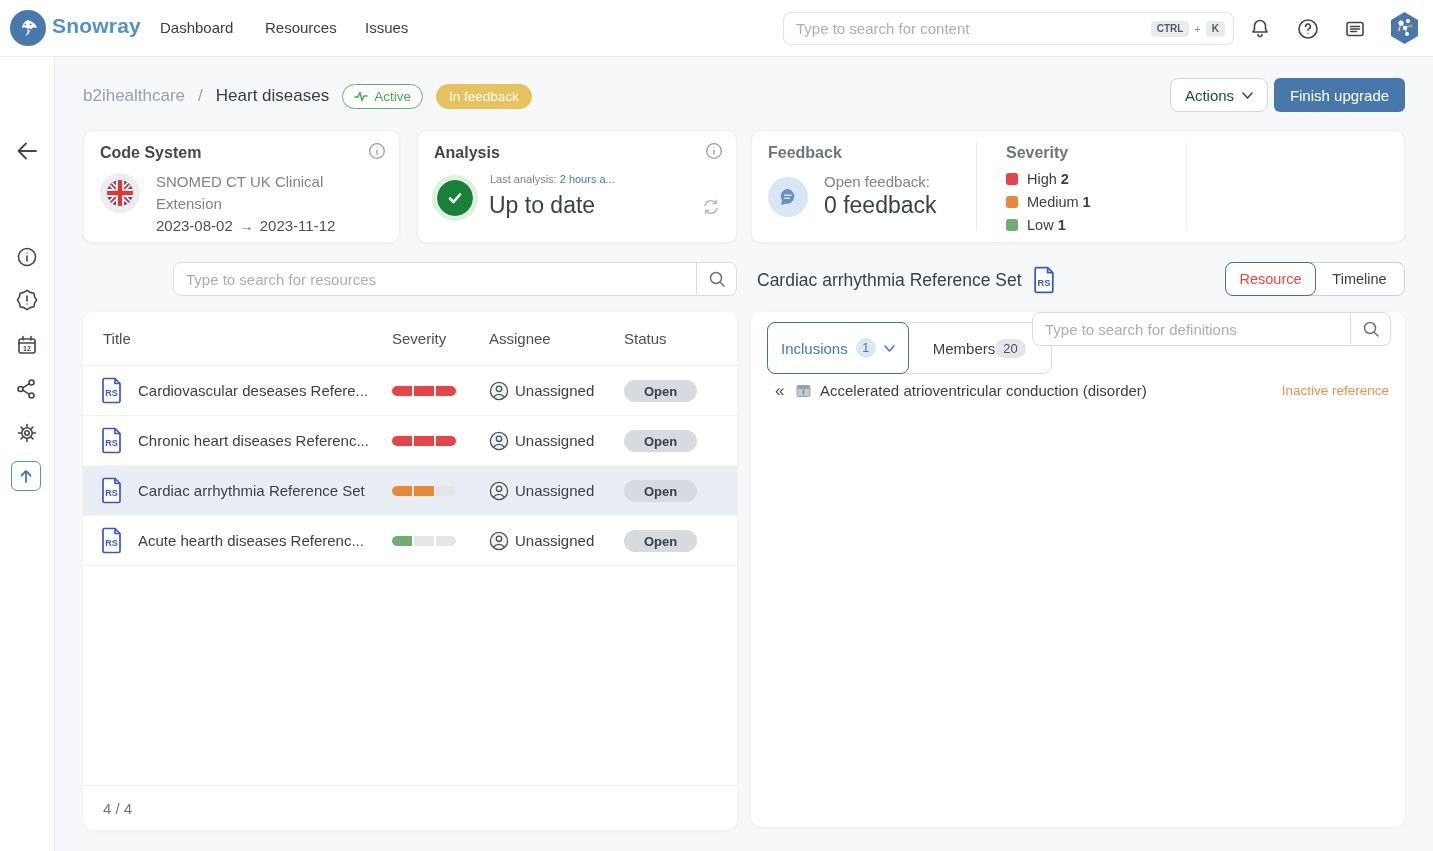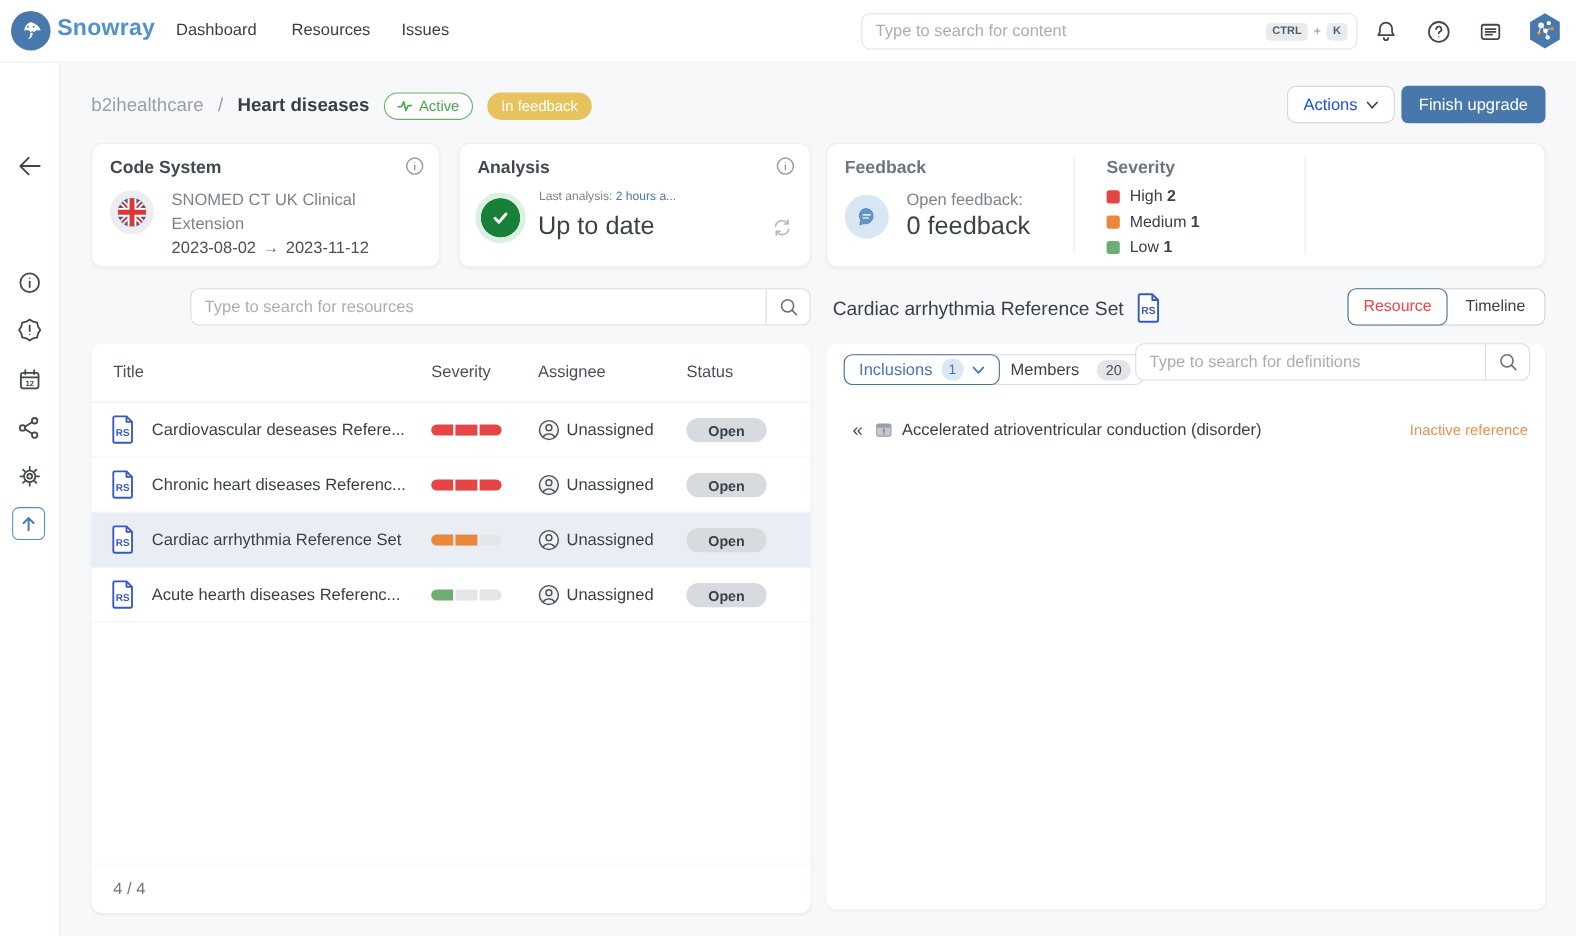--- a/index.html
+++ b/index.html
@@ -24,24 +24,24 @@
 .avatar{position:absolute;left:1388px;top:11px;width:33px;height:34px;cursor:pointer}
 
 
 .rail{position:absolute;top:57px;left:0;width:55px;height:794px;background:#fff;border-right:1px solid #e7e9ec;z-index:4}
 .rail-btn{position:absolute;left:12px;width:30px;height:30px;display:flex;align-items:center;justify-content:center;cursor:pointer}
 .rail-btn.active{border:1px solid #5191cc;border-radius:6px;left:11px;width:30px;height:30px}
 
 
 .page-head{position:absolute;left:83px;top:78px;height:36px;display:flex;align-items:center;gap:13px}
 .crumb-parent,.crumb-sep{font-size:17px;color:#99a0a8}
-.crumb-current{font-size:17px;color:#373e45;font-weight:700}
+.crumb-current{font-size:17px;color:#373e45;font-weight:400}
 .pill-active{display:flex;align-items:center;gap:6px;border:1px solid #63b268;color:#4aa551;font-size:13.5px;padding:4px 11px;border-radius:14px;background:#fff}
 .pill-upgrade{background:#e6c35c;color:#fff;font-size:13.5px;padding:5px 13px;border-radius:14px}
-.actions-btn{position:absolute;left:1170px;top:78px;width:98px;height:34px;background:#fff;border:1px solid #d3d7db;border-radius:8px;display:flex;align-items:center;justify-content:center;gap:8px;font-size:15px;color:#1d4ed8;cursor:pointer}
+.actions-btn{position:absolute;left:1170px;top:78px;width:98px;height:34px;background:#fff;border:1px solid #d3d7db;border-radius:8px;display:flex;align-items:center;justify-content:center;gap:8px;font-size:15px;color:#14532d;cursor:pointer}
 .finish-btn{position:absolute;left:1274px;top:78px;width:131px;height:34px;background:#4878ab;border:none;border-radius:6px;color:#fff;font-size:15px;font-family:inherit;cursor:pointer}
 
 
 .card{position:absolute;background:#fff;border:1px solid #eef0f2;border-radius:10px;box-shadow:0 1px 3px rgba(16,24,40,.05)}
 .card-cs{left:83px;top:130px;width:317px;height:113px}
 .card-an{left:417px;top:130px;width:320px;height:113px}
 .card-fb{left:751px;top:130px;width:654px;height:113px}
 .card-title{position:absolute;left:16px;top:13px;font-size:16px;font-weight:600;color:#414850}
 .card-title.gray{color:#6e757e}
 .info-btn{position:absolute;right:13px;top:11px;cursor:pointer}
@@ -90,25 +90,25 @@
 .r-asg{position:absolute;left:432px;line-height:50px;font-size:15px;color:#3a4148}
 .status-pill{position:absolute;left:541px;top:14px;width:73px;height:22px;background:#d7dade;border-radius:11px;font-size:13px;font-weight:600;color:#3a4148;display:flex;align-items:center;justify-content:center}
 .t-footer{position:absolute;left:0;right:0;bottom:0;height:45px;border-top:1px solid #edeef1;font-size:15px;color:#6e757e;line-height:45px;padding-left:20px;border-radius:0 0 10px 10px}
 
 
 .detail-title{position:absolute;left:757px;top:266px;display:flex;align-items:center;gap:11px;font-size:17.5px;color:#3a4148;font-weight:500}
 .view-toggle{position:absolute;left:1225px;top:262px;width:180px;height:34px;border:1px solid #ccd1d6;border-radius:8px;background:#fff;display:flex}
 .seg-btn{flex:1;display:flex;align-items:center;justify-content:center;font-size:14.5px;color:#3a4148;cursor:pointer}
 .seg-btn.selected{border:1px solid #49708f;border-radius:8px;margin:-1px;color:#ef4444;background:#fff}
 .detail-card{position:absolute;left:751px;top:312px;width:654px;height:515px;background:#fff;border-radius:10px;box-shadow:0 1px 3px rgba(16,24,40,.06)}
-.tab-group{position:absolute;left:16px;top:10px;height:28px;border:1px solid #d9dce0;border-radius:8px;display:flex;background:#fff}
+.tab-group{position:absolute;left:16px;top:10px;height:52px;border:1px solid #d9dce0;border-radius:8px;display:flex;background:#fff}
 .tab-inclusions{display:flex;align-items:center;gap:8px;padding:0 13px;border:1px solid #4a7096;border-radius:8px;margin:-1px;cursor:pointer;background:#fff}
 .tab-inclusions .lbl{font-size:15px;color:#4878ab}
 .badge-round{width:20px;height:20px;border-radius:50%;background:#dbe7f3;color:#4878ab;font-size:12.5px;display:flex;align-items:center;justify-content:center}
-.tab-members{display:flex;align-items:center;gap:16px;padding:0 11px;cursor:pointer}
+.tab-members{display:flex;align-items:center;gap:0;padding:0 25px;cursor:pointer}
 .tab-members .lbl{font-size:15px;color:#3a4148}
 .badge-pill{background:#e3e5e9;color:#49505a;font-size:13px;border-radius:10px;padding:2px 8px}
 .sb-def{left:281px;top:0;width:359px}
 .incl-row{position:absolute;left:0;right:0;top:64px;height:30px;cursor:pointer}
 .collapse-btn{position:absolute;left:24px;top:0;font-size:17px;color:#4a5157;line-height:30px;cursor:pointer}
 .concept-ic{position:absolute;left:45px;top:7px}
 .incl-label{position:absolute;left:69px;line-height:30px;font-size:15px;color:#3a4148}
 .incl-flag{position:absolute;right:16px;line-height:30px;font-size:13.5px;color:#ec8f4b}
 </style>
 </head>

